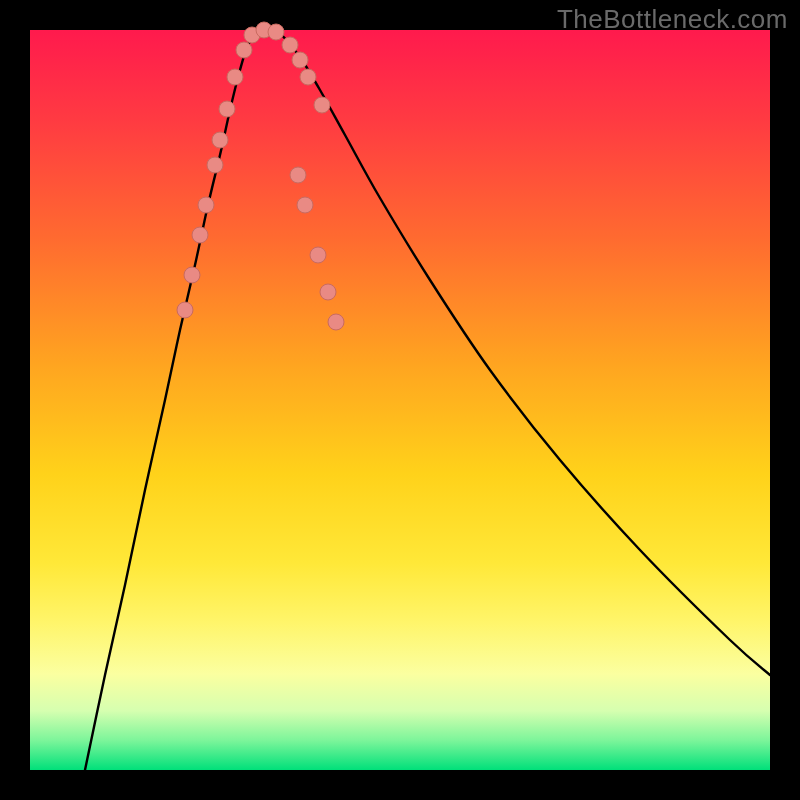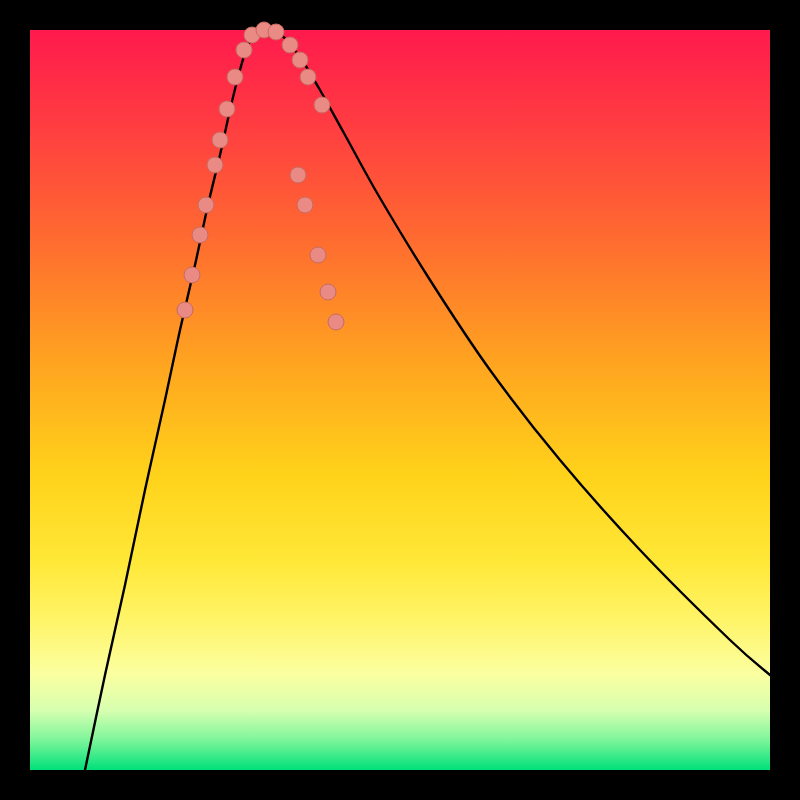--- a/index.html
+++ b/index.html
@@ -82,13 +82,14 @@
           <circle cx="278" cy="47" r="8" fill="#e98a84" stroke="#c96a60" stroke-width="1"></circle>
           <circle cx="292" cy="75" r="8" fill="#e98a84" stroke="#c96a60" stroke-width="1"></circle>
           <circle cx="268" cy="145" r="8" fill="#e98a84" stroke="#c96a60" stroke-width="1"></circle>
           <circle cx="275" cy="175" r="8" fill="#e98a84" stroke="#c96a60" stroke-width="1"></circle>
           <circle cx="288" cy="225" r="8" fill="#e98a84" stroke="#c96a60" stroke-width="1"></circle>
           <circle cx="298" cy="262" r="8" fill="#e98a84" stroke="#c96a60" stroke-width="1"></circle>
           <circle cx="306" cy="292" r="8" fill="#e98a84" stroke="#c96a60" stroke-width="1"></circle>
         </g>
     </svg>
   </div>
+  <div class="watermark">TheBottleneck.com</div>
 </div>
 
 </body></html>

